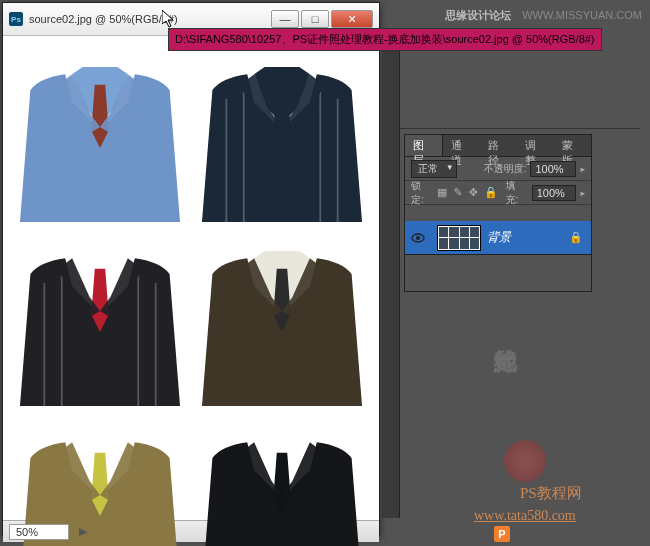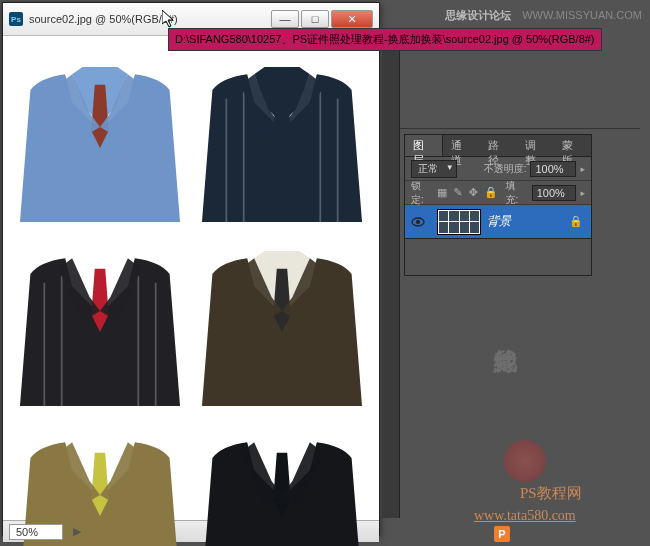--- a/index.html
+++ b/index.html
@@ -14,21 +14,21 @@
 .win-btn { width: 28px; height: 18px; border: 1px solid #999; border-radius: 2px; display: flex; align-items: center; justify-content: center; font-size: 11px; cursor: pointer; }
 .win-min { background: linear-gradient(#fff, #ddd); }
 .win-max { background: linear-gradient(#fff, #ddd); }
 .win-close { background: linear-gradient(#e97f6e, #c8452b); color: #fff; width: 42px; }
 
 .canvas-area { width: 100%; height: 484px; background: #fff; display: grid; grid-template-columns: 1fr 1fr; grid-template-rows: repeat(4, 1fr); gap: 8px; padding: 10px; }
 .suit { border-radius: 2px; }
 .suit svg { width: 100%; height: 100%; }
 
 .statusbar { height: 22px; background: linear-gradient(#ededed, #dcdcdc); border-top: 1px solid #aaa; display: flex; align-items: center; padding: 0 6px; color: #333; font-size: 11px; }
-.zoom-box { background: #fff; border: 1px solid #999; padding: 1px 24px 1px 6px; margin-right: 6px; font-size: 11px; }
+.zoom-box { background: #fff; border: 1px solid #999; padding: 1px 30px 1px 6px; margin-right: 6px; font-size: 11px; }
 .status-arrow { margin-left: 4px; color: #555; }
 
 
 .tooltip { position: absolute; left: 168px; top: 28px; background: #be185d; border: 1px solid #333; padding: 3px 6px; color: #000; font-size: 11px; white-space: nowrap; z-index: 100; }
 
 
 .cursor-arrow { position: absolute; left: 162px; top: 10px; z-index: 101; pointer-events: none; }
 
 
 .banner { position: absolute; right: 8px; top: 8px; color: #888; font-size: 11px; }
@@ -42,21 +42,21 @@
 .panel-tabs { display: flex; height: 22px; background: #3f3f3f; border-bottom: 1px solid #222; }
 .tab { padding: 3px 8px; font-size: 11px; color: #bbb; cursor: pointer; }
 .tab.active { background: #535353; color: #fff; border-right: 1px solid #222; }
 .panel-row { display: flex; align-items: center; height: 24px; padding: 0 6px; border-bottom: 1px solid #3a3a3a; gap: 4px; }
 .dropdown { background: #3f3f3f; border: 1px solid #222; color: #ddd; padding: 1px 18px 1px 6px; font-size: 10px; position: relative; text-align: right; }
 .dropdown::after { content: "▾"; position: absolute; right: 4px; top: 1px; font-size: 9px; }
 .label-sm { font-size: 10px; color: #bbb; }
 .pct-input { background: #3f3f3f; border: 1px solid #222; color: #ddd; width: 46px; padding: 1px 4px; font-size: 11px; text-align: left; }
 .lock-icons { display: flex; gap: 6px; font-size: 11px; color: #aaa; }
 .layers-list { background: #535353; min-height: 70px; }
-.layer-row { display: flex; align-items: center; height: 34px; background: #2d6bbd; border-bottom: 1px solid #222; }
+.layer-row { display: flex; align-items: center; height: 34px; background: #2d6bbd; border-bottom: 1px solid #222; margin-top: 16px; }
 .eye-col { width: 26px; display: flex; justify-content: center; }
 .thumb { width: 44px; height: 26px; background: #fff; border: 1px solid #000; margin: 0 6px; display: grid; grid-template-columns: repeat(4, 1fr); grid-template-rows: repeat(2, 1fr); padding: 1px; gap: 1px; }
 .thumb div { background: #3a4a5a; }
 .layer-name { flex: 1; color: #fff; font-style: italic; font-size: 12px; }
 .lock-small { margin-right: 8px; color: #cde; font-size: 11px; }
 
 
 .wm1 { position: absolute; left: 492px; top: 330px; color: #7a7a7a; font-family: cursive; font-size: 24px; line-height: 1.1; writing-mode: vertical-rl; opacity: 0.7; }
 .seal { position: absolute; left: 504px; top: 440px; width: 42px; height: 42px; border-radius: 50%; background: radial-gradient(#b05050, #8a3030); opacity: 0.6; }
 .wm2 { position: absolute; left: 520px; top: 484px; color: #cc8855; font-size: 15px; font-family: Liberation Serif, serif; }

